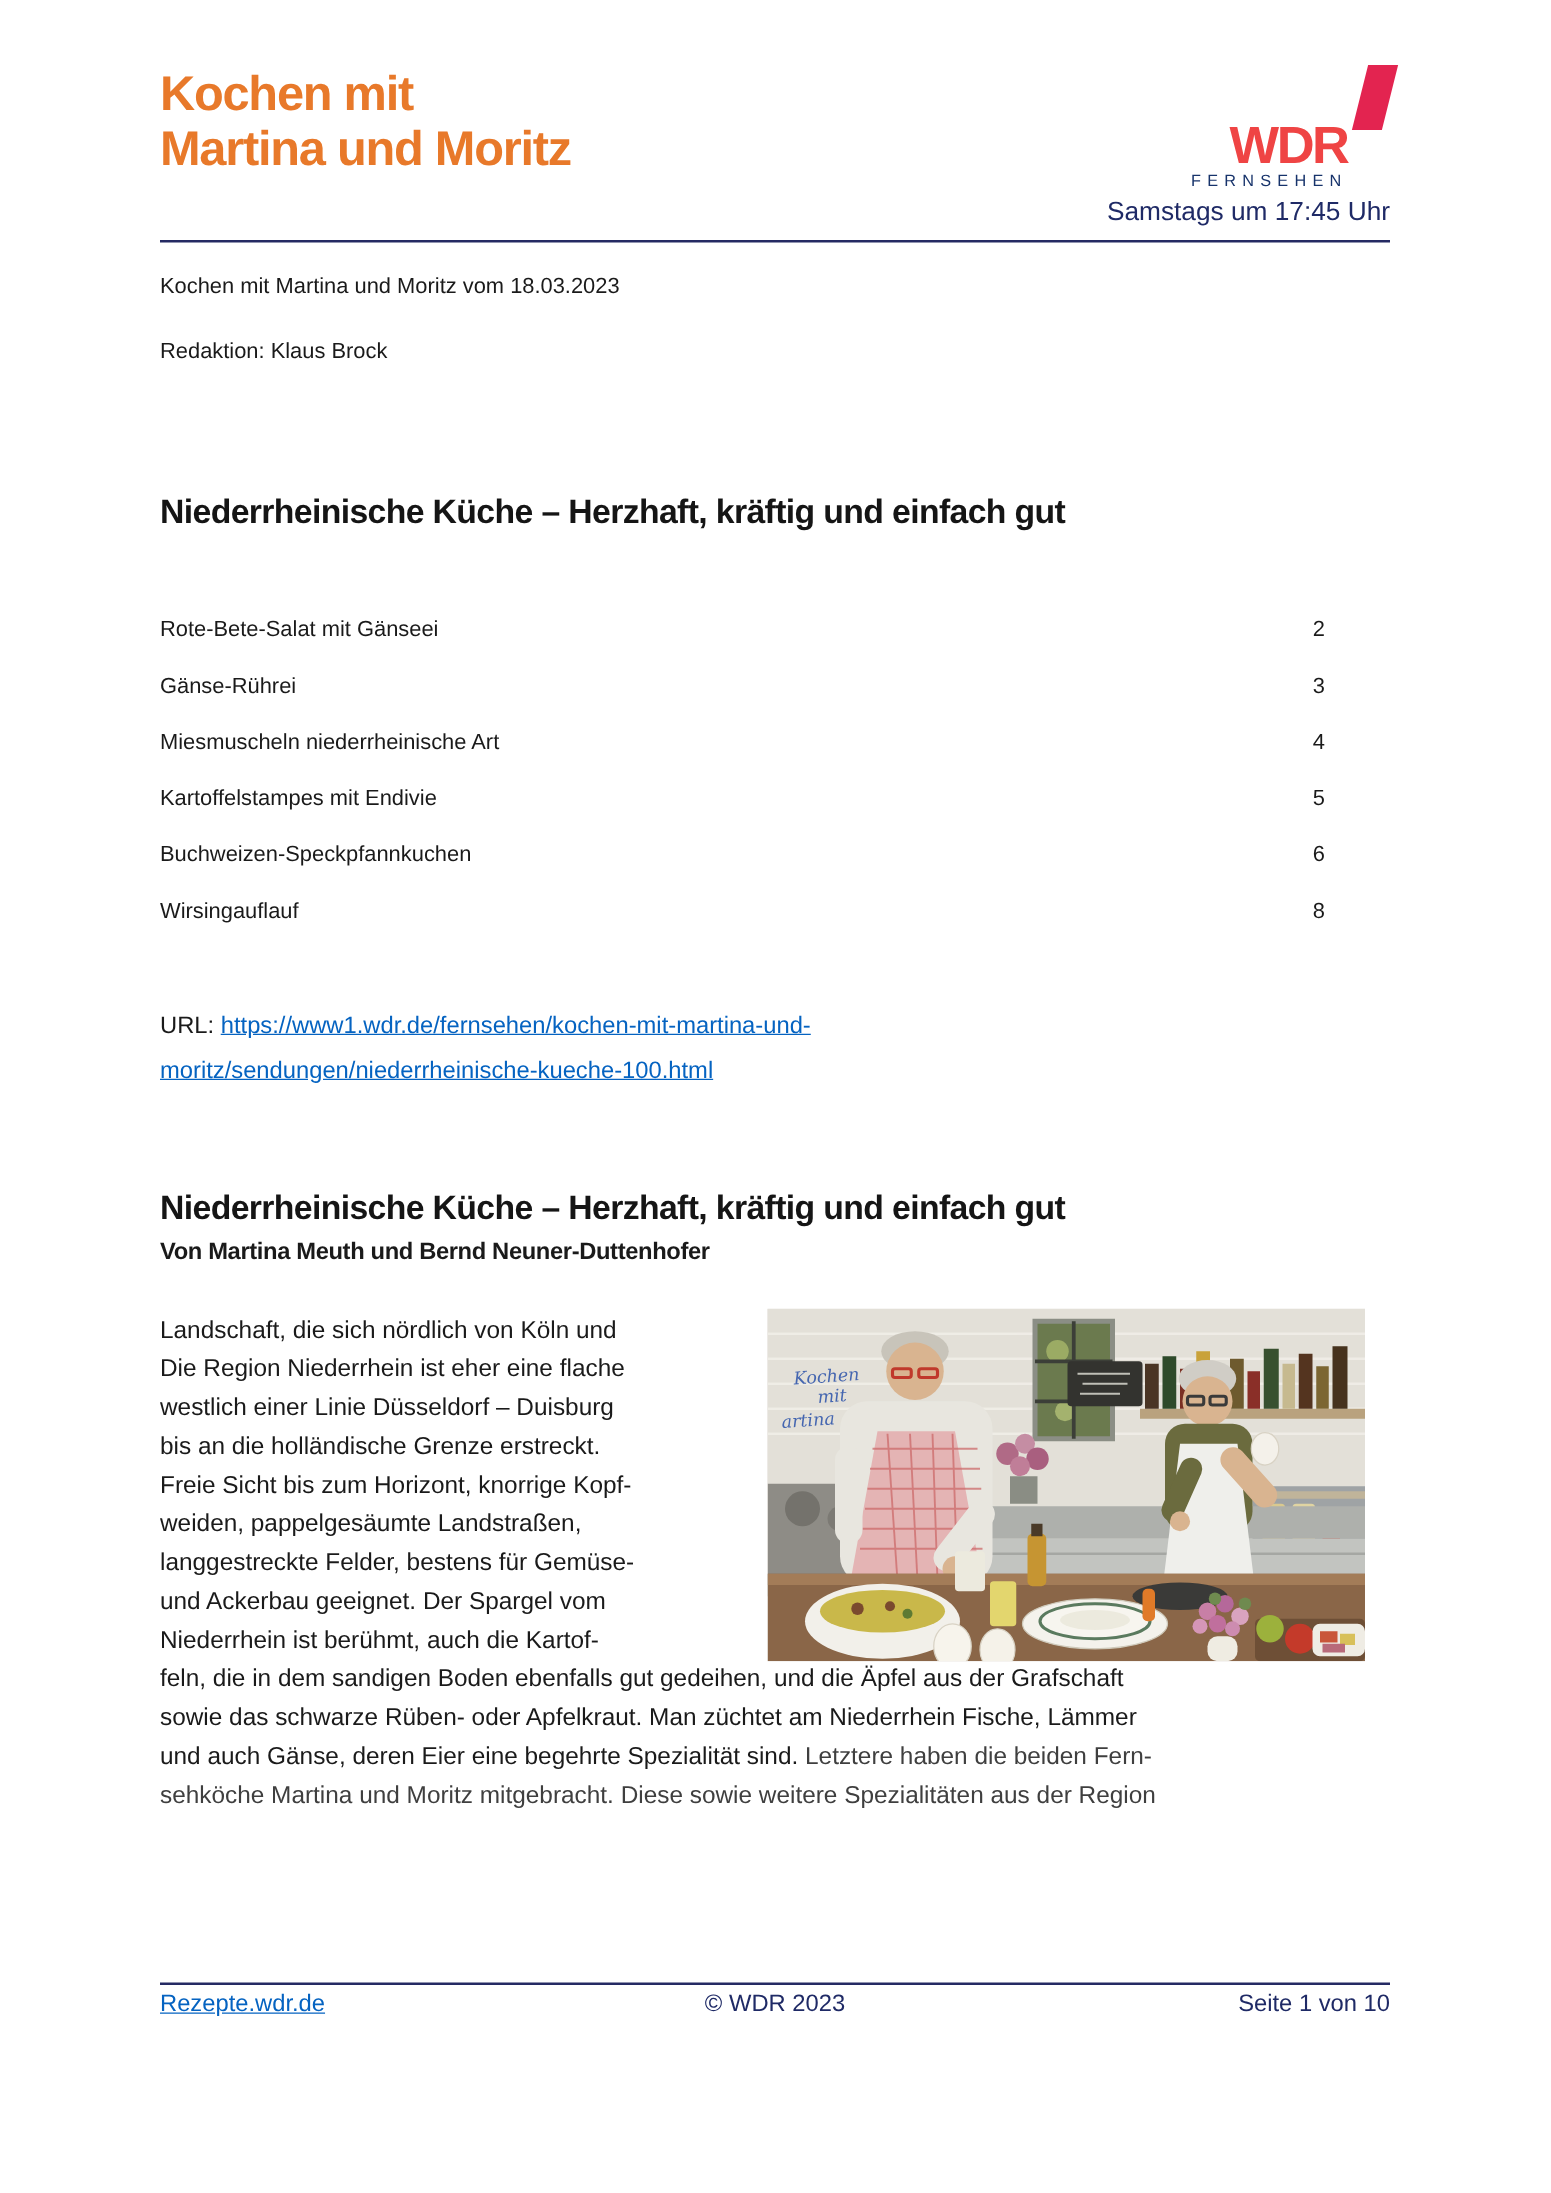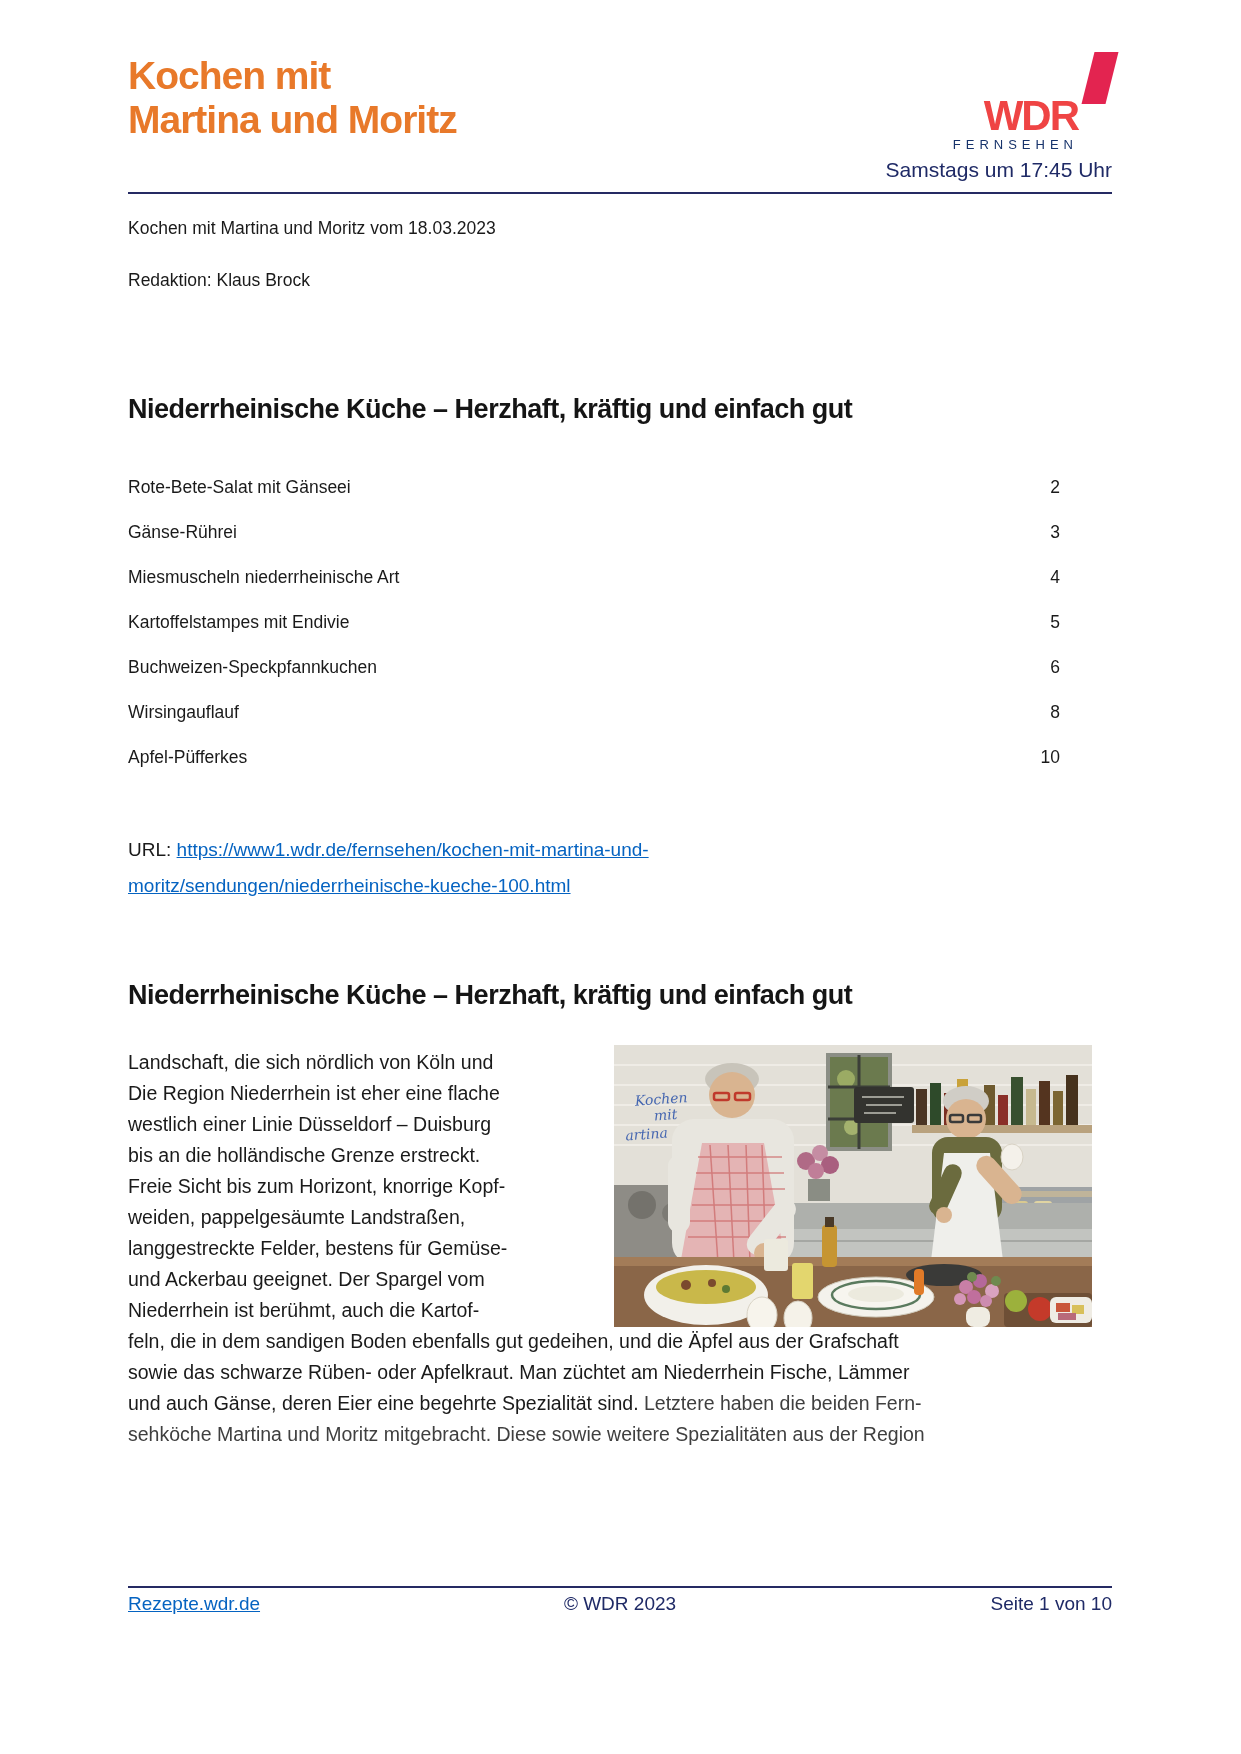--- a/index.html
+++ b/index.html
@@ -57,21 +57,21 @@
   
   .doc-title {
     margin-top: 103px;
     font-size: 27px;
     font-weight: bold;
     letter-spacing: -0.5px;
     color: #151515;
   }
 
   
-  .toc { margin-top: 52px; }
+  .toc { margin-top: 68px; }
   .toc-row {
     display: flex;
     justify-content: space-between;
     align-items: baseline;
     font-size: 17.5px;
     height: 45px;
   }
   .toc-page { padding-right: 52px; }
 
   
@@ -159,31 +159,28 @@
         <span class="toc-page">5</span>
       </div>
       <div class="toc-row">
         <span>Buchweizen-Speckpfannkuchen</span>
         <span class="toc-page">6</span>
       </div>
       <div class="toc-row">
         <span>Wirsingauflauf</span>
         <span class="toc-page">8</span>
       </div>
-      <div class="toc-row">
-        <span>Apfel-Püfferkes</span>
-        <span class="toc-page">10</span>
-      </div>
     </div>
 
     <div class="url-block">
       <span>URL: </span><a class="link" href="#"><span>https://www1.wdr.de/fernsehen/kochen-mit-martina-und-</span><br><span>moritz/sendungen/niederrheinische-kueche-100.html</span></a>
     </div>
 
     <h1 class="article-title">Niederrheinische Küche – Herzhaft, kräftig und einfach gut</h1>
+    <div class="byline">Von Martina Meuth und Bernd Neuner-Duttenhofer</div>
 
     <div class="body-wrap">
 
       <div class="photo">
         <svg width="478" height="282" viewBox="0 0 478 282" xmlns="http://www.w3.org/2000/svg">
 
           <rect x="0" y="0" width="478" height="282" fill="#e3e0d8"></rect>
           <g stroke="#f2f0ea" stroke-width="2" opacity="0.8">
             <line x1="0" y1="20" x2="478" y2="20"></line>
               <line x1="0" y1="40" x2="478" y2="40"></line>

